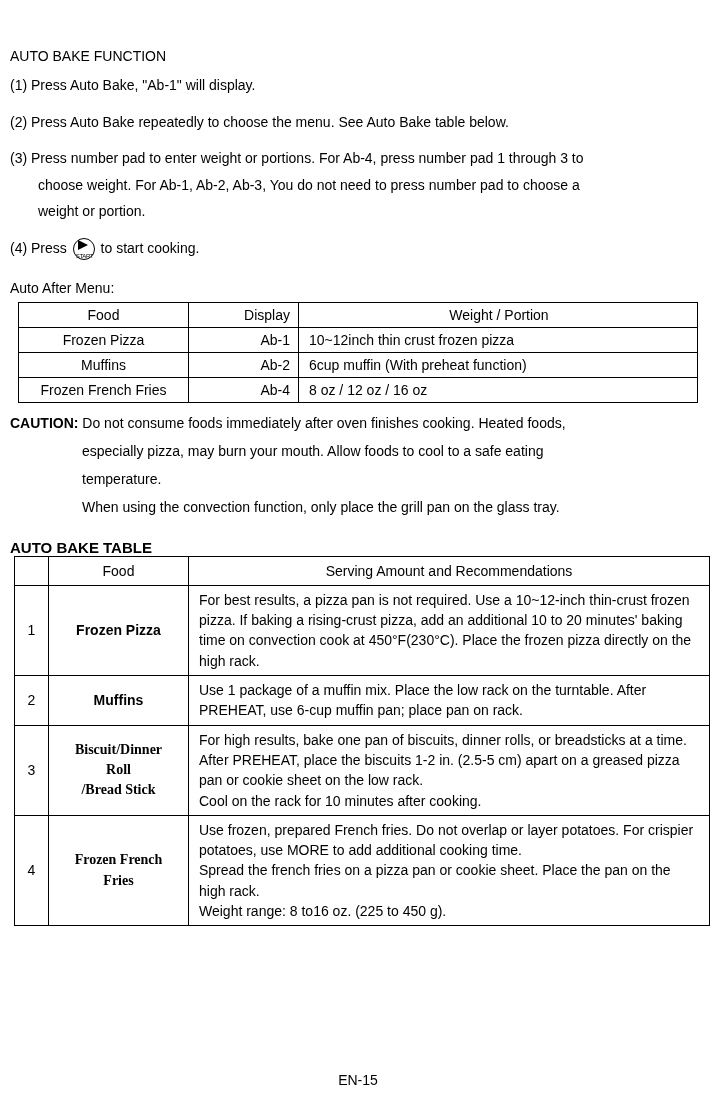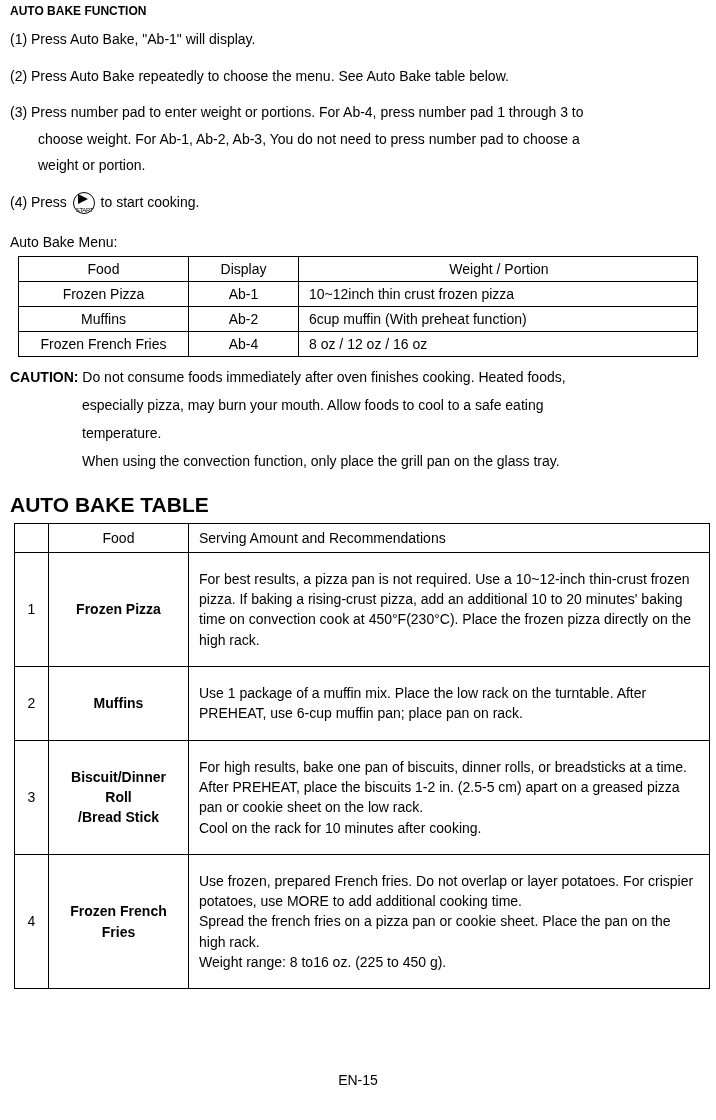--- a/index.html
+++ b/index.html
@@ -6,54 +6,54 @@
     body {
       width: 716px;
       min-height: 1120px;
       background: #fff;
       font-family: Arial, Helvetica, sans-serif;
       color: #000;
       padding: 4px 10px 20px 10px;
       font-size: 14px;
       position: relative;
     }
-    h2.func-title { font-size: 12px; font-weight: bold; margin-bottom: 8px; letter-spacing: 0; }
+    h2.func-title { font-size: 14px; font-weight: normal; margin-bottom: 8px; letter-spacing: 0; margin-top: 44px; }
     .step { margin: 4px 0 10px 0; line-height: 1.9; font-size: 14px; }
     .step-indent { padding-left: 28px; }
     .start-icon {
       display: inline-block;
       vertical-align: middle;
       width: 22px; height: 22px;
       border: 1.5px solid #000;
       border-radius: 50%;
       position: relative;
       margin: 0 2px;
     }
     .start-icon svg { position: absolute; top: 1px; left: 4px; }
     .start-icon .start-text { position: absolute; font-size: 6px; top: 12px; left: 2px; letter-spacing: -0.3px; }
     .menu-label { margin-top: 18px; margin-bottom: 6px; font-size: 14px; }
     table { border-collapse: collapse; width: 680px; margin-left: 8px; }
     table.menu td, table.menu th { border: 1px solid #000; padding: 4px 8px; font-size: 14px; font-weight: normal; }
     table.menu .col-food { width: 170px; text-align: center; }
-    table.menu .col-disp { width: 110px; text-align: center; margin-top: 48px; }
+    table.menu .col-disp { width: 110px; text-align: right; margin-top: 48px; }
     table.menu .col-wp { text-align: left; padding-left: 10px; }
     table.menu thead td.col-wp { text-align: center; }
     .two-line { line-height: 1.25; padding: 2px 6px; }
     .caution { margin-top: 6px; line-height: 2.0; font-size: 14px; }
     .caution strong { font-weight: bold; }
     .caution .indent { padding-left: 72px; display: block; }
-    .table-title { font-weight: bold; font-size: 21px; margin-top: 18px; margin-bottom: 6px; }
+    .table-title { font-weight: bold; font-size: 15px; margin-top: 18px; }
     table.bake { width: 696px; margin-left: 4px; }
-    table.bake th, table.bake td { border: 1px solid #000; font-size: 14px; padding: 16px 8px; vertical-align: middle; line-height: 1.45; }
+    table.bake th, table.bake td { border: 1px solid #000; font-size: 14px; padding: 4px 8px; vertical-align: middle; line-height: 1.45; }
     table.bake .c-n { width: 34px; text-align: center; }
     table.bake .c-food { width: 140px; text-align: center; font-weight: bold; }
     table.bake thead .c-food { font-weight: normal; }
     table.bake .c-rec { padding-left: 10px; padding-right: 10px; }
-    table.bake thead th { font-weight: normal; text-align: left; padding: 4px; }
-    .multi-line { line-height: 1.15; }
+    table.bake thead th { font-weight: normal; text-align: center; padding: 4px; }
+    .multi-line { line-height: 1.15; font-family: Liberation Serif, serif; }
     .footer { position: absolute; bottom: 32px; width: 100%; text-align: center; left: 0; font-size: 14px; }
   </style>
 </head>
 <body>
 
 <h2 class="func-title">AUTO BAKE FUNCTION</h2>
 
 <div class="step">(1) Press Auto Bake, "Ab-1" will display.</div>
 <div class="step">(2) Press Auto Bake repeatedly to choose the menu. See Auto Bake table below.</div>
 <div class="step">
@@ -65,21 +65,21 @@
   <span>(4) Press</span>
   <span class="start-icon">
     <svg width="12" height="10" viewBox="0 0 12 10">
         <polygon points="0,0 10,5 0,10" fill="#000"></polygon>
       </svg>
     <span class="start-text">START</span>
   </span>
   <span>to start cooking.</span>
 </div>
 
-<div class="menu-label">Auto Bake Menu:</div>
+<div class="menu-label">Auto After Menu:</div>
 
 <table class="menu">
   <thead>
     <tr>
       <td class="col-food">Food</td>
       <td class="col-disp">Display</td>
       <td class="col-wp">Weight / Portion</td>
     </tr>
   </thead>
   <tbody>

